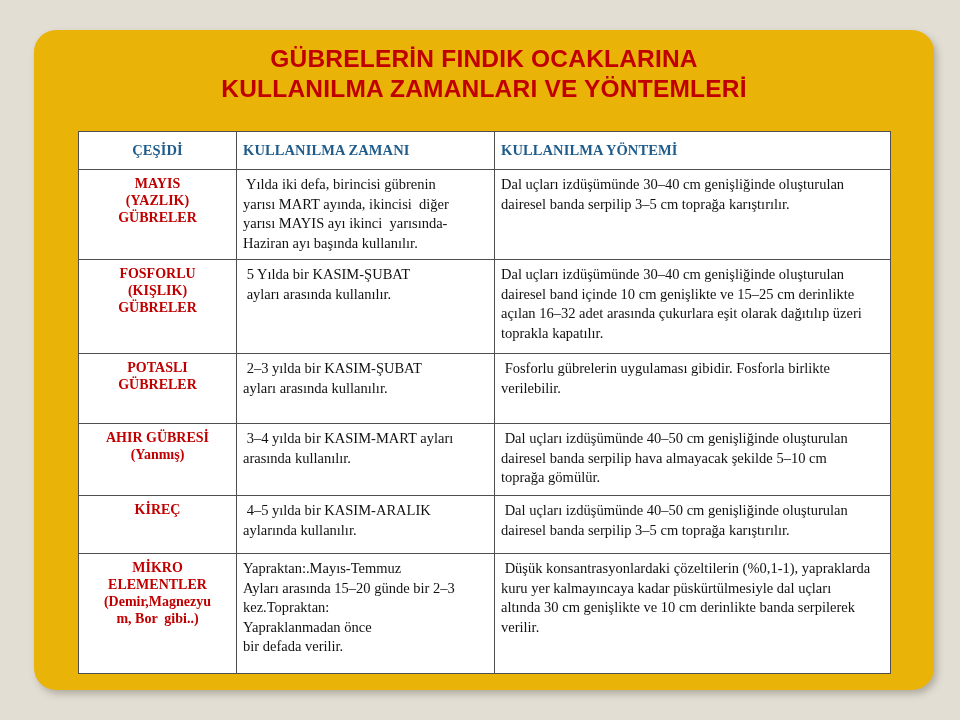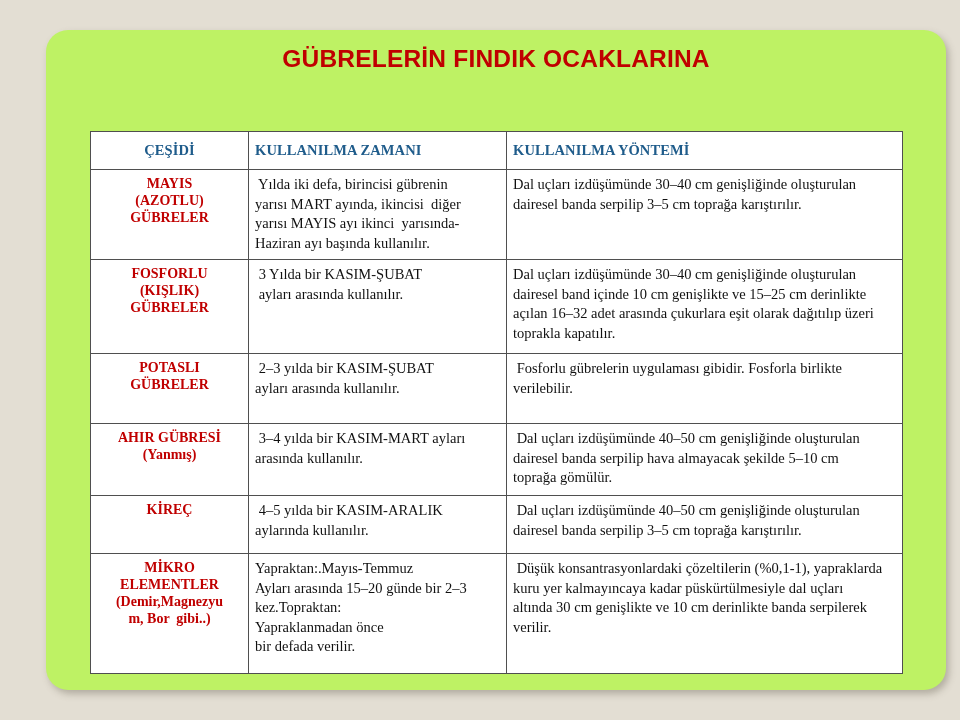--- a/index.html
+++ b/index.html
@@ -14,25 +14,25 @@
     font-family: "Liberation Serif", serif;
   }
   .slide-stage {
     position: relative;
     width: 960px;
     height: 720px;
     background: #e3ded3;
   }
   .slide-card {
     position: absolute;
-    left: 46px;
+    left: 34px;
     top: 30px;
     width: 900px;
     height: 660px;
-    background: #bef264;
+    background: #eab308;
     border-radius: 22px;
     box-sizing: border-box;
     box-shadow: 3px 4px 7px rgba(120, 112, 100, 0.45);
   }
   .slide-title {
     position: absolute;
     left: 40px;
     top: 14px;
     width: 820px;
     text-align: center;
@@ -109,41 +109,42 @@
   .vmid { vertical-align: middle; }
 </style>
 </head>
 <body>
 
 <div class="slide-stage">
   <div class="slide-card">
 
     <div class="slide-title">
       <span class="title-line">GÜBRELERİN FINDIK OCAKLARINA</span>
+      <span class="title-line">KULLANILMA ZAMANLARI VE YÖNTEMLERİ</span>
     </div>
 
     <table class="fert-table">
       <colgroup>
         <col class="col-type">
         <col class="col-time">
         <col class="col-method">
       </colgroup>
       <thead>
         <tr>
           <th class="col-type">ÇEŞİDİ</th>
           <th class="col-time">KULLANILMA ZAMANI</th>
           <th class="col-method">KULLANILMA YÖNTEMİ</th>
         </tr>
       </thead>
       <tbody>
 
         <tr class="row-azotlu">
           <td class="cell-type vmid">
               <span class="ln">MAYIS</span>
-              <span class="ln">(AZOTLU)</span>
+              <span class="ln">(YAZLIK)</span>
               <span class="ln">GÜBRELER</span>
             </td>
           <td class="cell-text">
               <span class="ln"> Yılda iki defa, birincisi gübrenin</span>
               <span class="ln">yarısı MART ayında, ikincisi  diğer</span>
               <span class="ln">yarısı MAYIS ayı ikinci  yarısında-</span>
               <span class="ln">Haziran ayı başında kullanılır.</span>
             </td>
           <td class="cell-text">
               <span class="ln">Dal uçları izdüşümünde 30–40 cm genişliğinde oluşturulan</span>
@@ -151,21 +152,21 @@
             </td>
         </tr>
 
         <tr class="row-fosforlu">
           <td class="cell-type">
               <span class="ln">FOSFORLU</span>
               <span class="ln">(KIŞLIK)</span>
               <span class="ln">GÜBRELER</span>
             </td>
           <td class="cell-text">
-              <span class="ln"> 3 Yılda bir KASIM-ŞUBAT</span>
+              <span class="ln"> 5 Yılda bir KASIM-ŞUBAT</span>
               <span class="ln"> ayları arasında kullanılır.</span>
             </td>
           <td class="cell-text">
               <span class="ln">Dal uçları izdüşümünde 30–40 cm genişliğinde oluşturulan</span>
               <span class="ln">dairesel band içinde 10 cm genişlikte ve 15–25 cm derinlikte</span>
               <span class="ln">açılan 16–32 adet arasında çukurlara eşit olarak dağıtılıp üzeri</span>
               <span class="ln">toprakla kapatılır.</span>
             </td>
         </tr>
 

